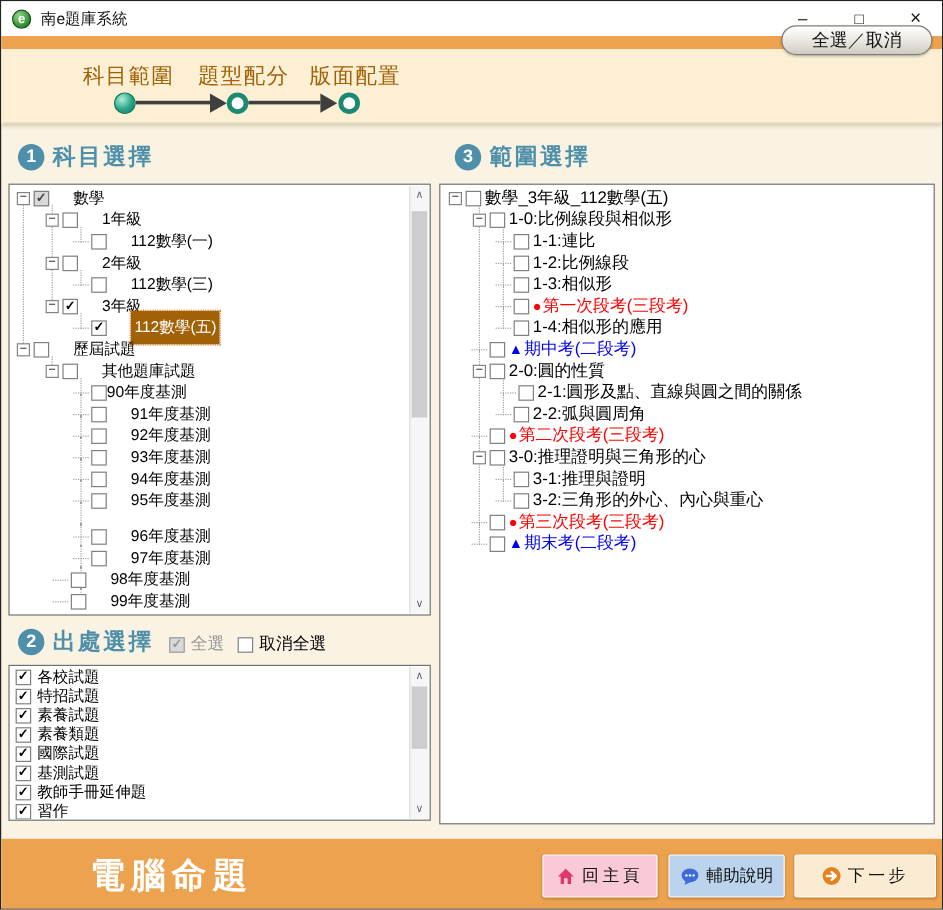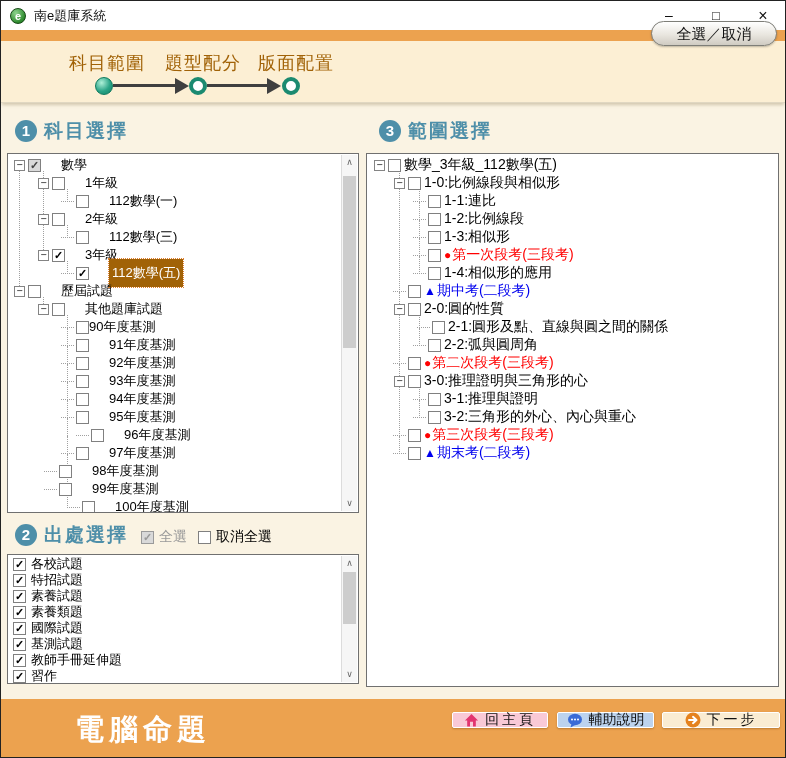--- a/index.html
+++ b/index.html
@@ -75,21 +75,21 @@
   .srow .tlabel { margin-left:5px; }
 
   .toggle-btn { position:absolute; left:650px; top:20px; width:126px; height:25px; border-radius:13px;
       border:1px solid #7e7e78; background:linear-gradient(#ffffff, #e9e6df 55%, #cfcbc2);
       font-size:15px; color:#111; text-align:center; line-height:23px; cursor:default;
       box-shadow:0 1px 2px rgba(0,0,0,.25); }
 
   
   .footer { position:absolute; left:0; top:698px; width:100%; height:60px; background:#eca24f; }
   .brand { position:absolute; left:74px; top:11px; font-size:29px; font-weight:bold; color:#fff; letter-spacing:5px; white-space:nowrap; }
-  .fbtn { position:absolute; top:13px; height:16px; display:flex; align-items:center; justify-content:center;
+  .fbtn { position:absolute; top:13px; height:36px; display:flex; align-items:center; justify-content:center;
       border:1px solid #fff; border-radius:2px; font-size:14px; color:#111; gap:6px; cursor:default;
       box-shadow:0 1px 2px rgba(120,70,10,.4); }
   .fbtn .t { letter-spacing:3px; }
   .fb-home { left:451px; width:96px; background:#f9c9d6; }
   .fb-help { left:556px; width:97px; background:#bcd3ee; }
   .fb-help .t { letter-spacing:0; }
   .fb-next { left:661px; width:118px; background:#faecd2; }
   .fbtn svg { flex:none; }
 </style>
 </head>
@@ -244,21 +244,21 @@
             <span>94年度基測</span>
           </span>
         </div>
         <div class="trow" style="padding-left: 53px;">
           <span class="slotdot"></span>
           <span class="cb"></span>
           <span class="tlabel" style="margin-left: 20px;">
             <span>95年度基測</span>
           </span>
         </div>
-        <div class="trow" style="padding-left: 68px;">
+        <div class="trow" style="padding-left: 53px; margin-top: 12px;">
           <span class="slotdot"></span>
           <span class="cb"></span>
           <span class="tlabel" style="margin-left: 20px;">
             <span>96年度基測</span>
           </span>
         </div>
         <div class="trow" style="padding-left: 53px;">
           <span class="slotdot"></span>
           <span class="cb"></span>
           <span class="tlabel" style="margin-left: 20px;">

